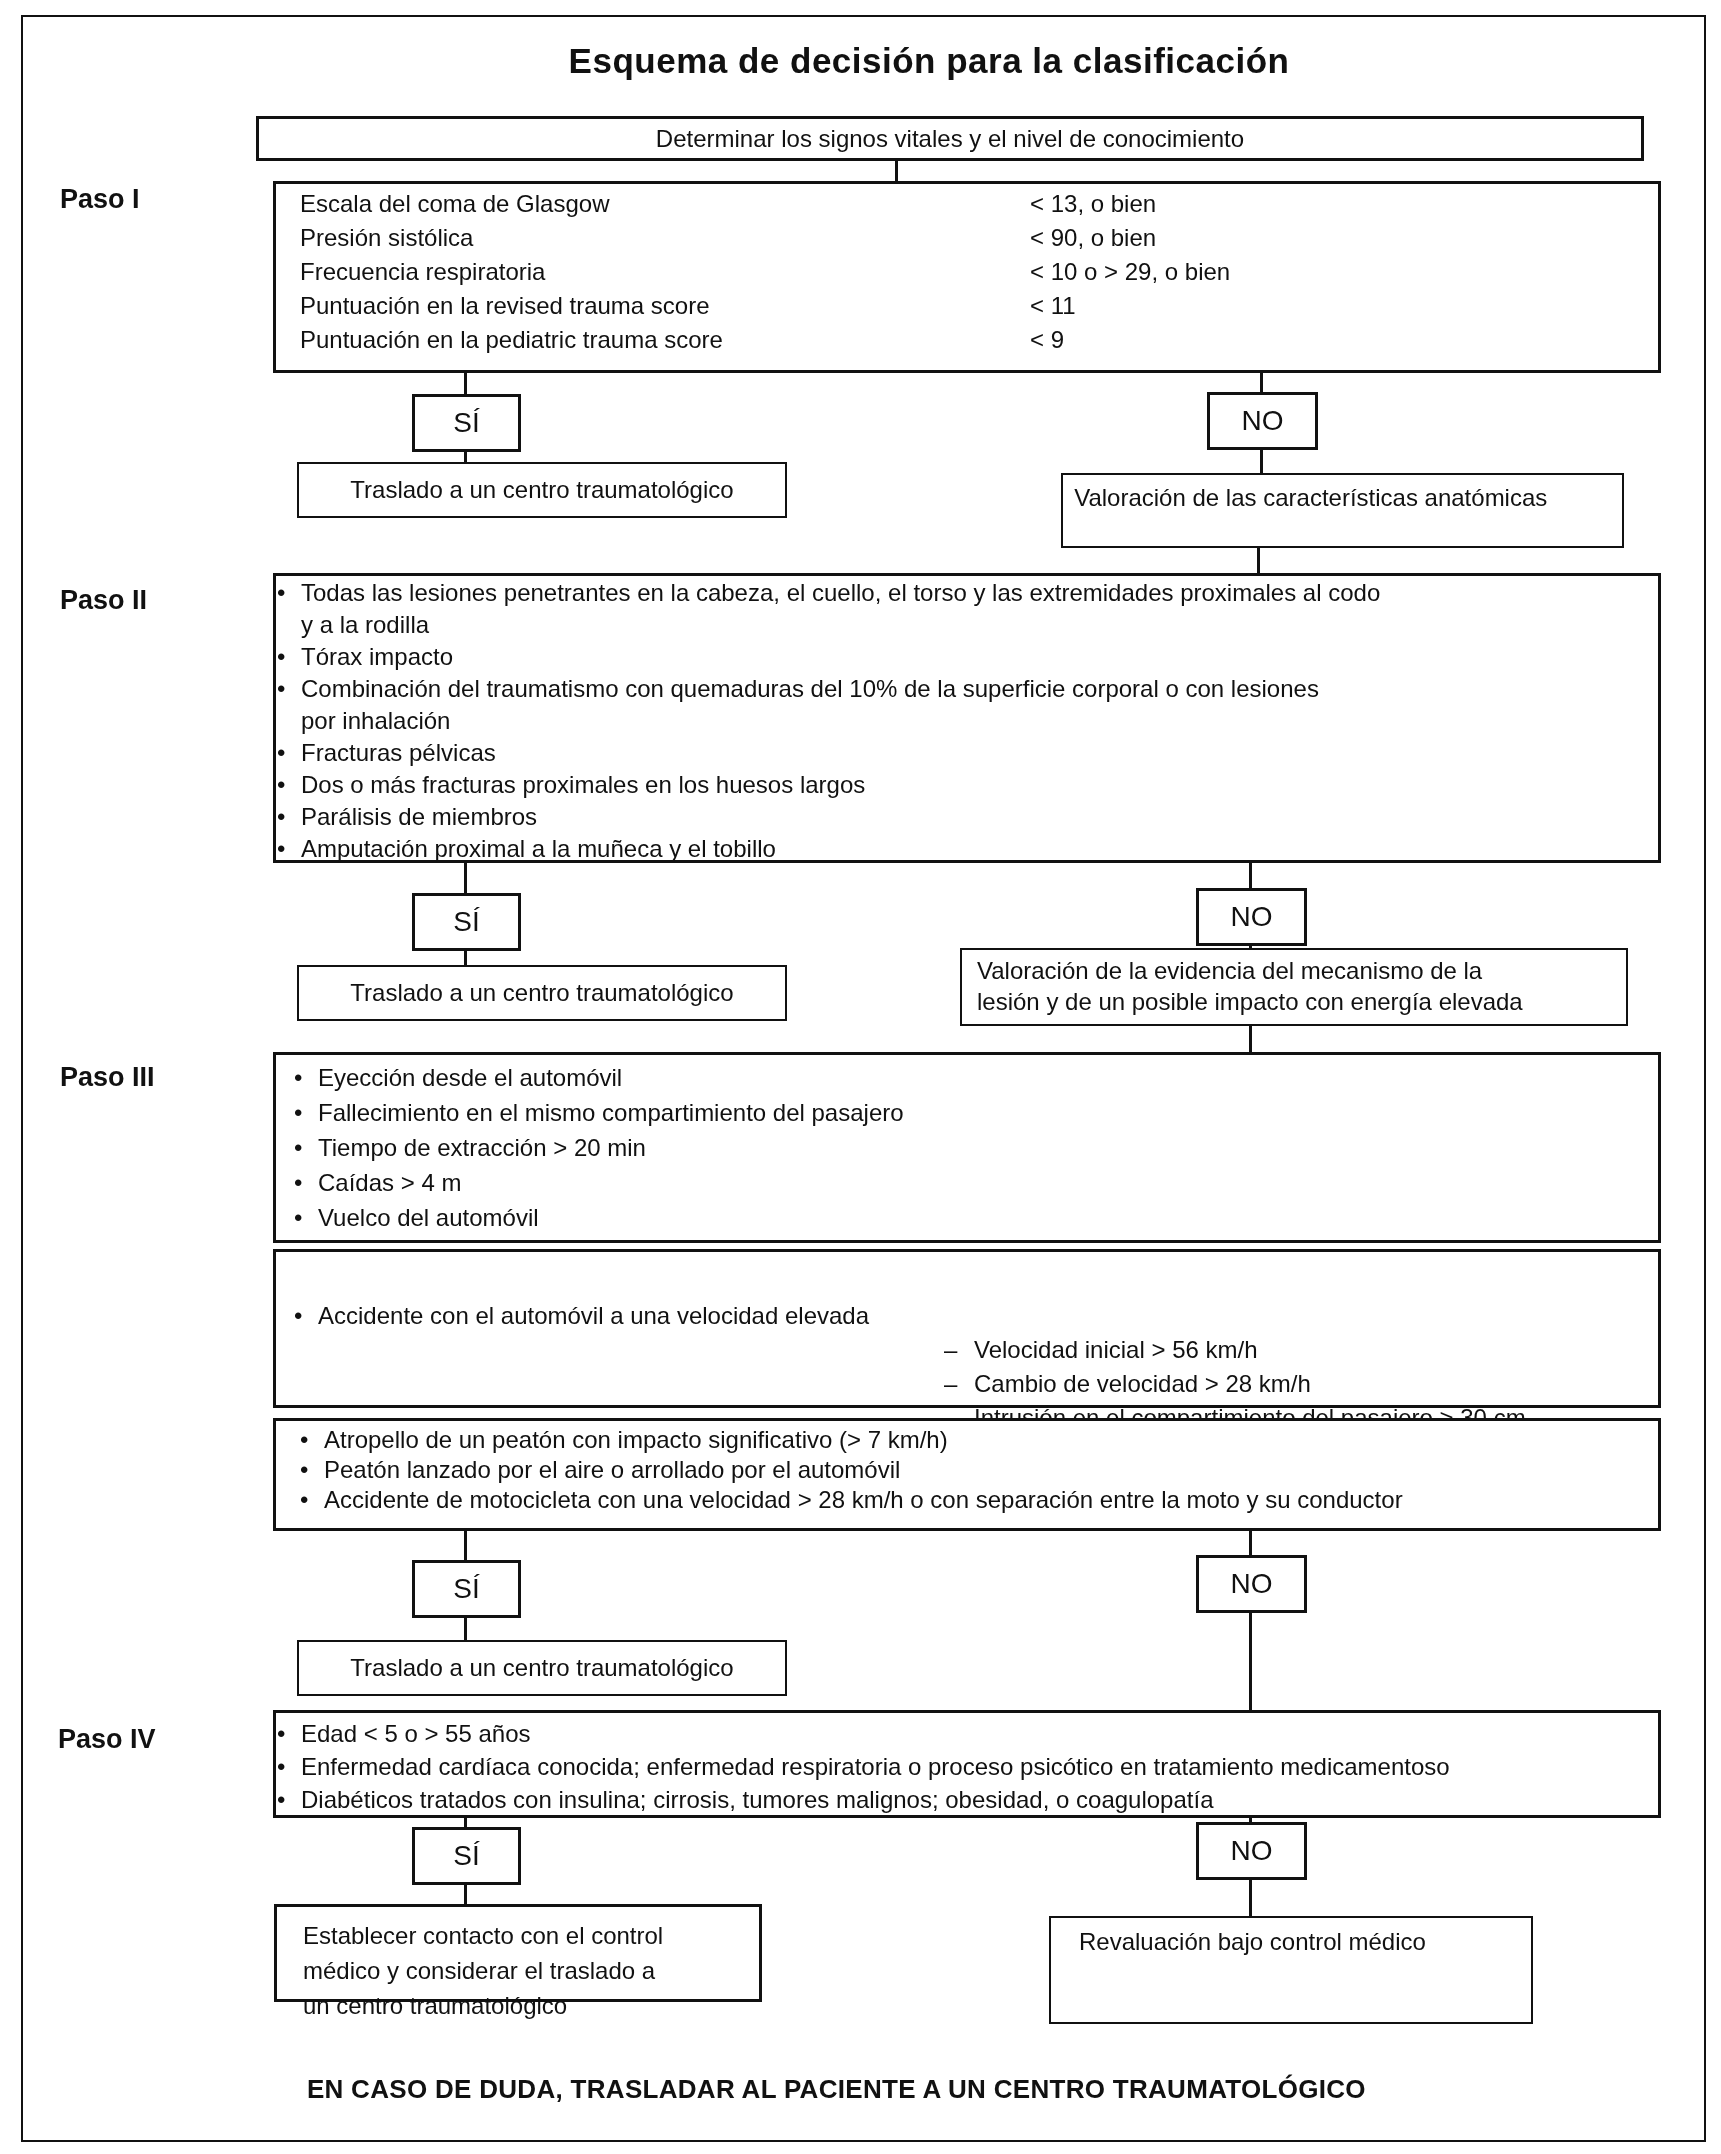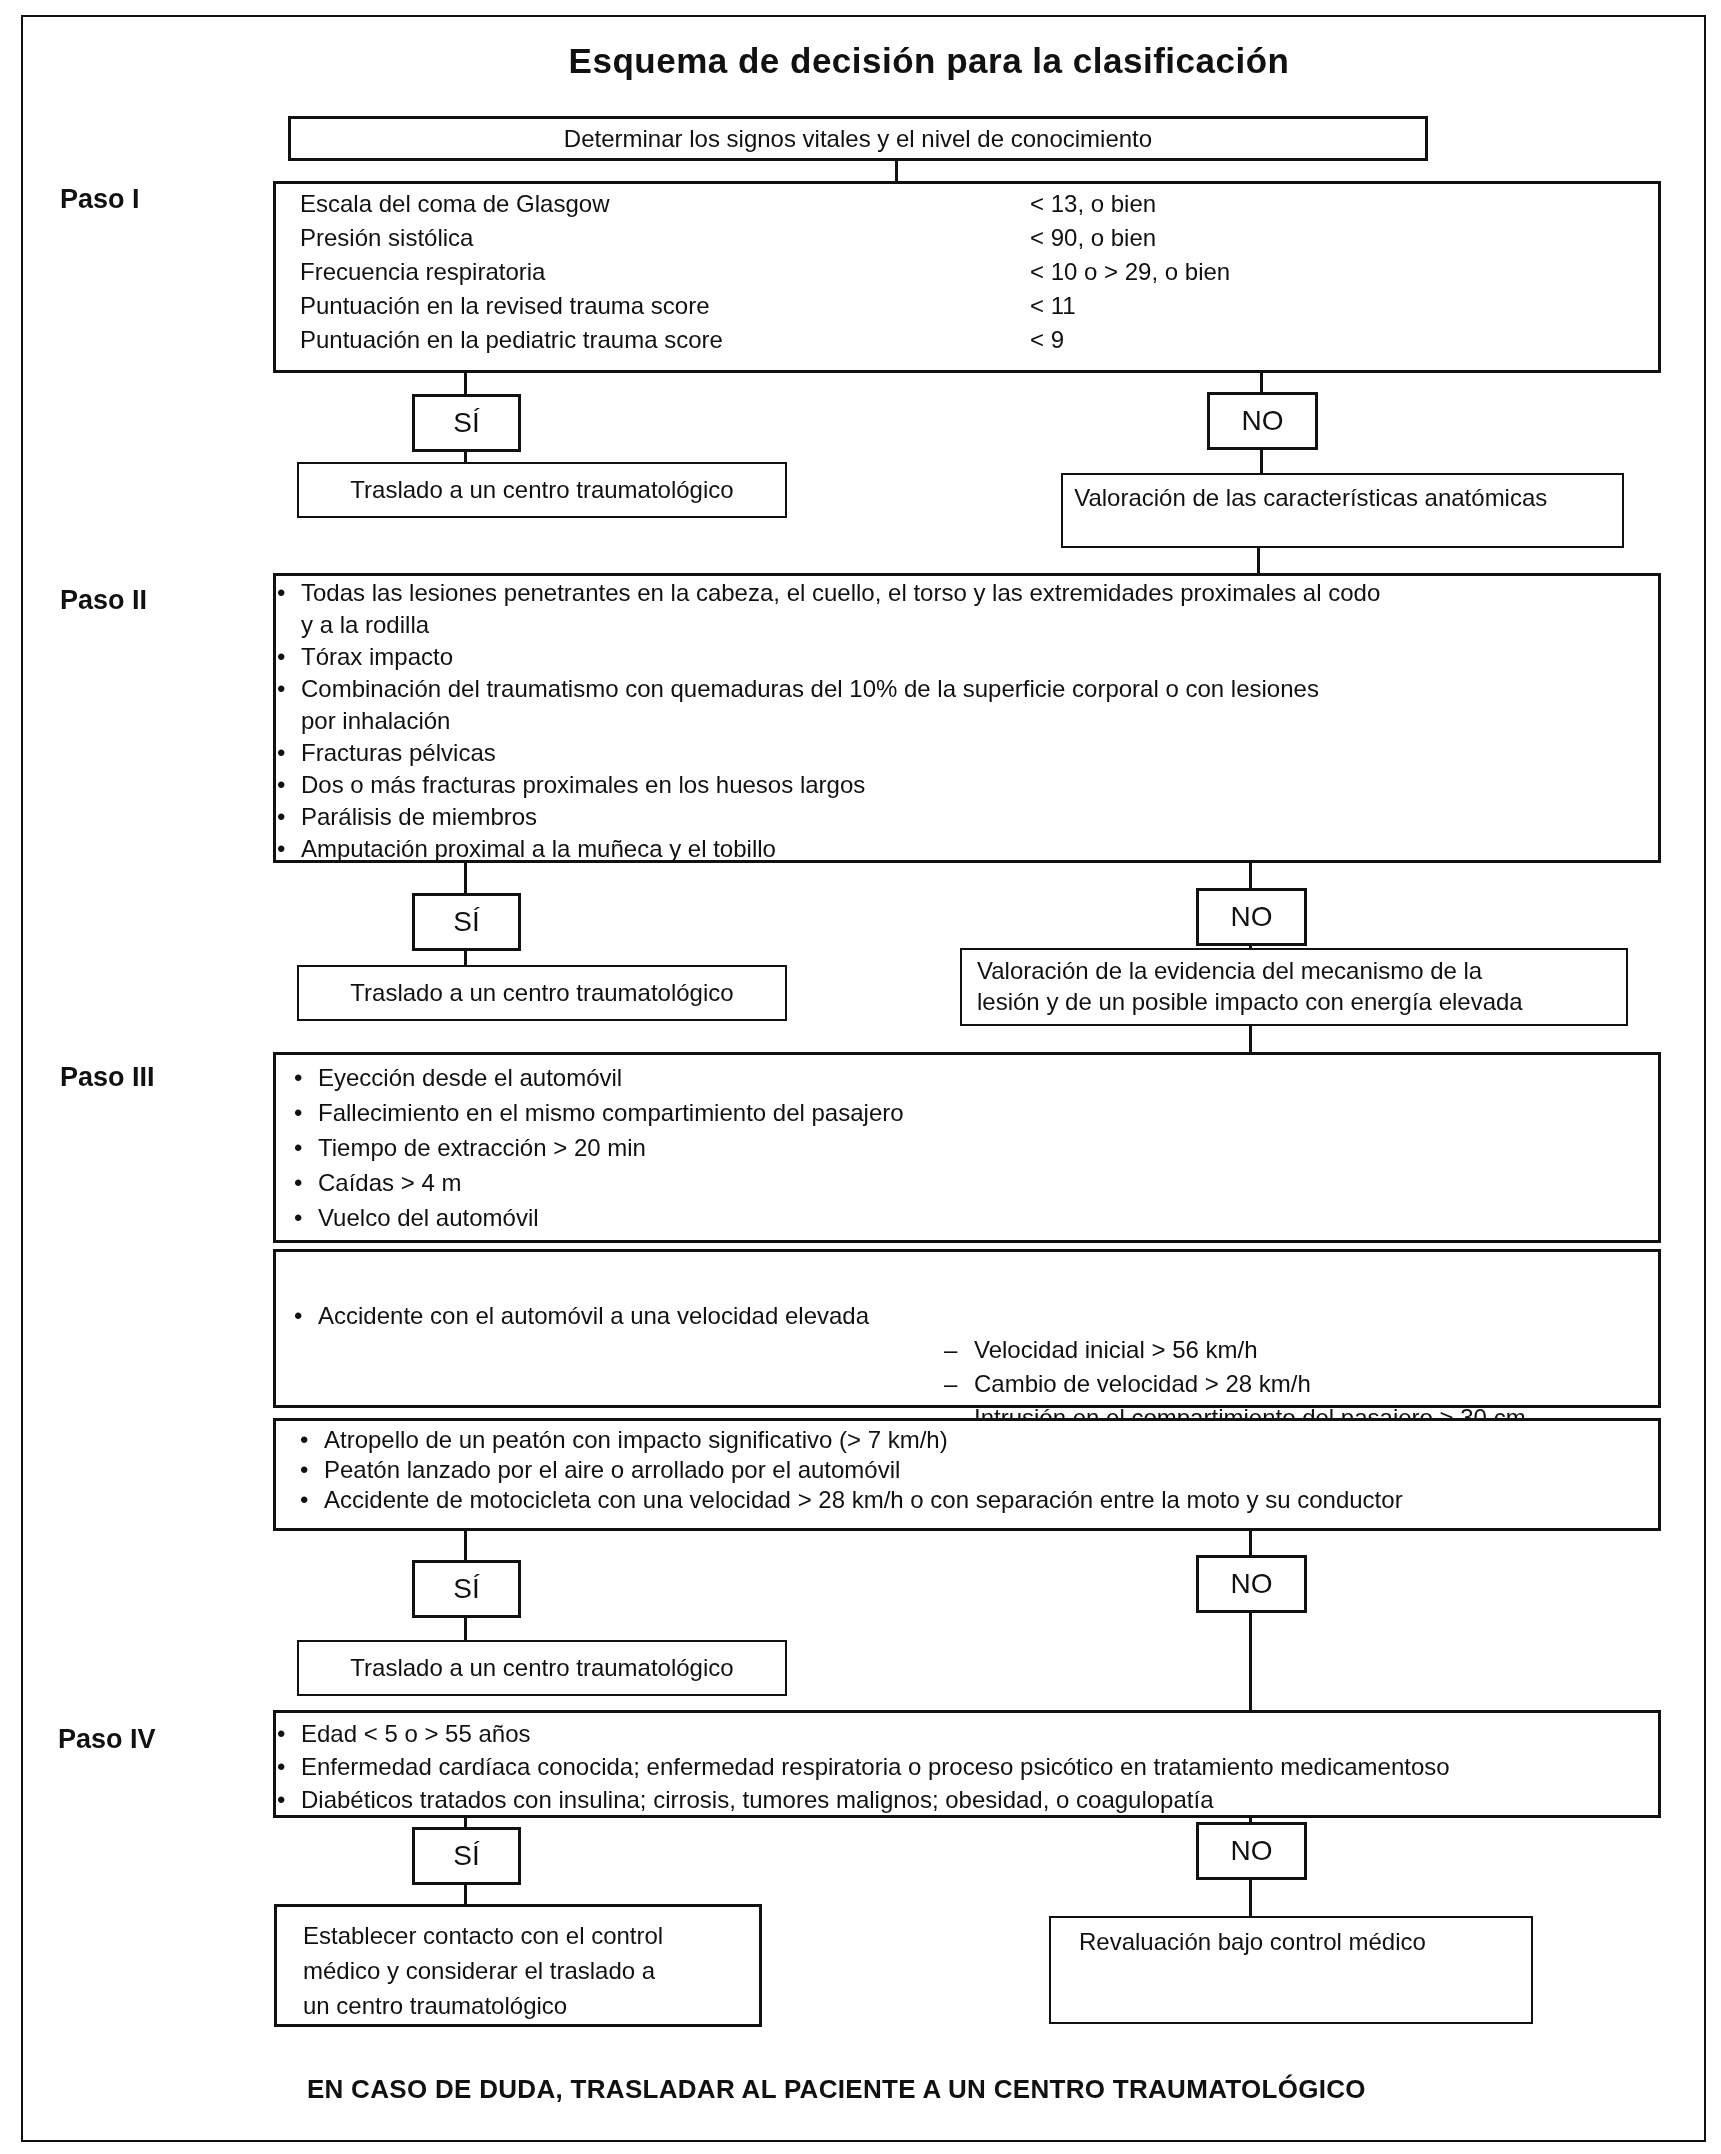--- a/index.html
+++ b/index.html
@@ -43,21 +43,21 @@
           font-size:26px;font-weight:bold;letter-spacing:0.3px;}
 </style>
 </head>
 <body>
 
 <div class="page">
   <div class="frame"></div>
 
   <div class="title">Esquema de decisión para la clasificación</div>
 
-  <div class="box centered fs26" style="left:288px;top:116px;width:1140px;height:45px;">
+  <div class="box centered fs26" style="left:256px;top:116px;width:1388px;height:45px;">
     <span>Determinar los signos vitales y el nivel de conocimiento</span>
   </div>
   <div class="v" style="left:895px;top:161px;height:19.7px;"></div>
 
   <div class="paso-label" style="top:184px;">Paso I</div>
   <div class="box" style="left:273px;top:181px;width:1388px;height:192px;"></div>
   <div class="crit">
 
   <div class="crow">
       <span class="cname">Escala del coma de Glasgow</span>
@@ -194,21 +194,21 @@
   <div class="v" style="left:464px;top:1818px;height:9.4px;"></div>
   <div class="v" style="left:1249px;top:1818px;height:4.7px;"></div>
   <div class="box centered yn" style="left:412px;top:1827px;width:109px;height:58px;">
       <span>SÍ</span>
     </div>
   <div class="box centered yn" style="left:1196px;top:1822px;width:111px;height:58px;">
       <span>NO</span>
     </div>
 
   <div class="v" style="left:464px;top:1885px;height:19px;"></div>
-  <div class="box result-lines estab-pad" style="left:274px;top:1904px;width:488px;height:123px;">
+  <div class="box result-lines estab-pad" style="left:274px;top:1904px;width:488px;height:98px;">
 
   <div>Establecer contacto con el control</div>
       <div>médico y considerar el traslado a</div>
       <div>un centro traumatológico</div>
     </div>
 
   <div class="v" style="left:1249px;top:1880px;height:36px;"></div>
   <div class="box thin result-lines reval-pad" style="left:1049px;top:1916px;width:484px;height:108px;">
 
   <div>Revaluación bajo control médico</div>

